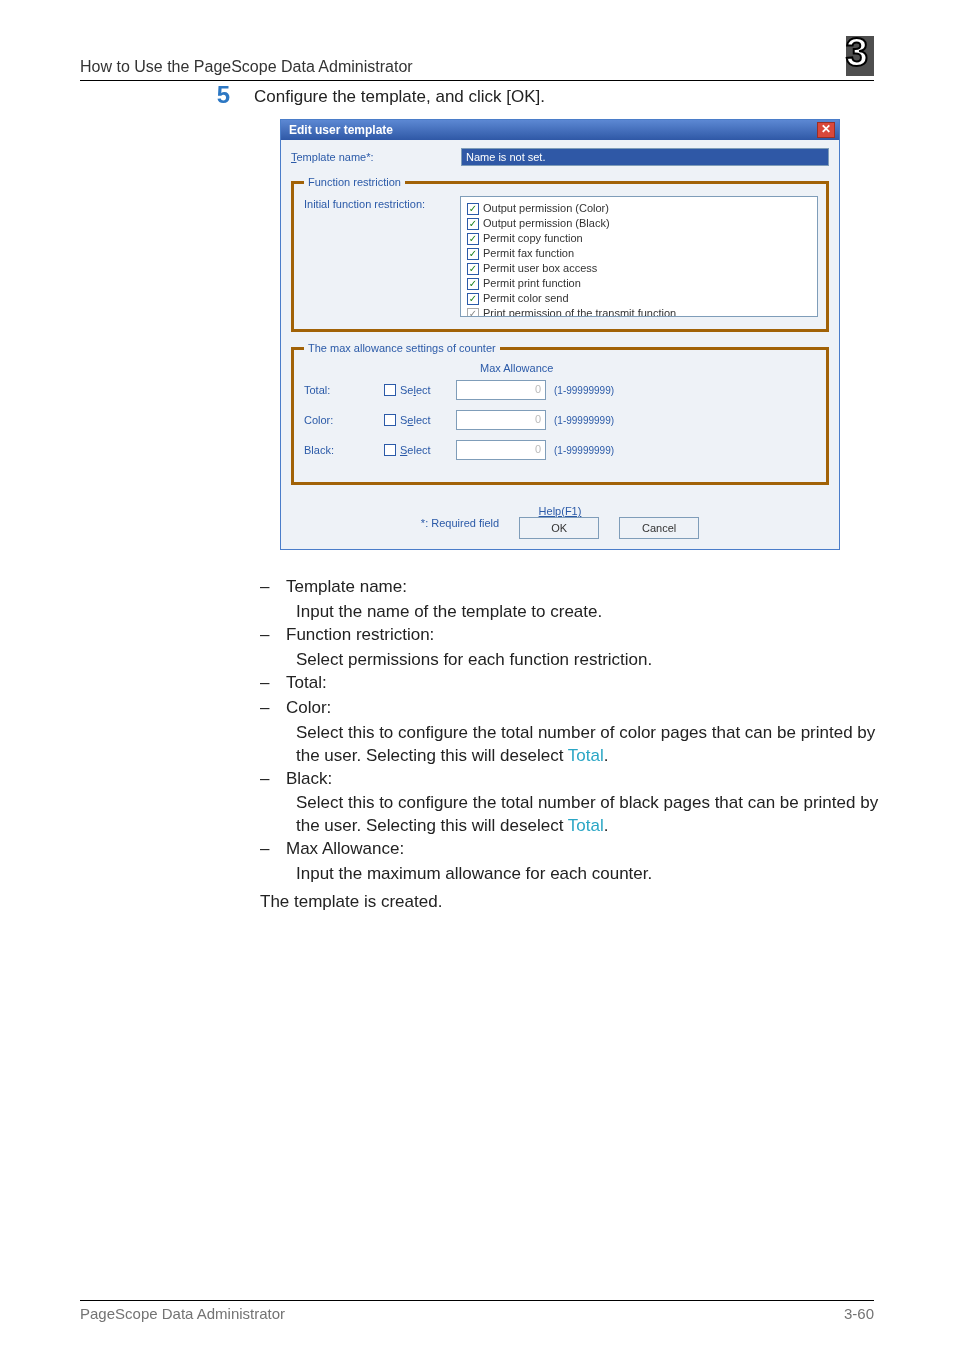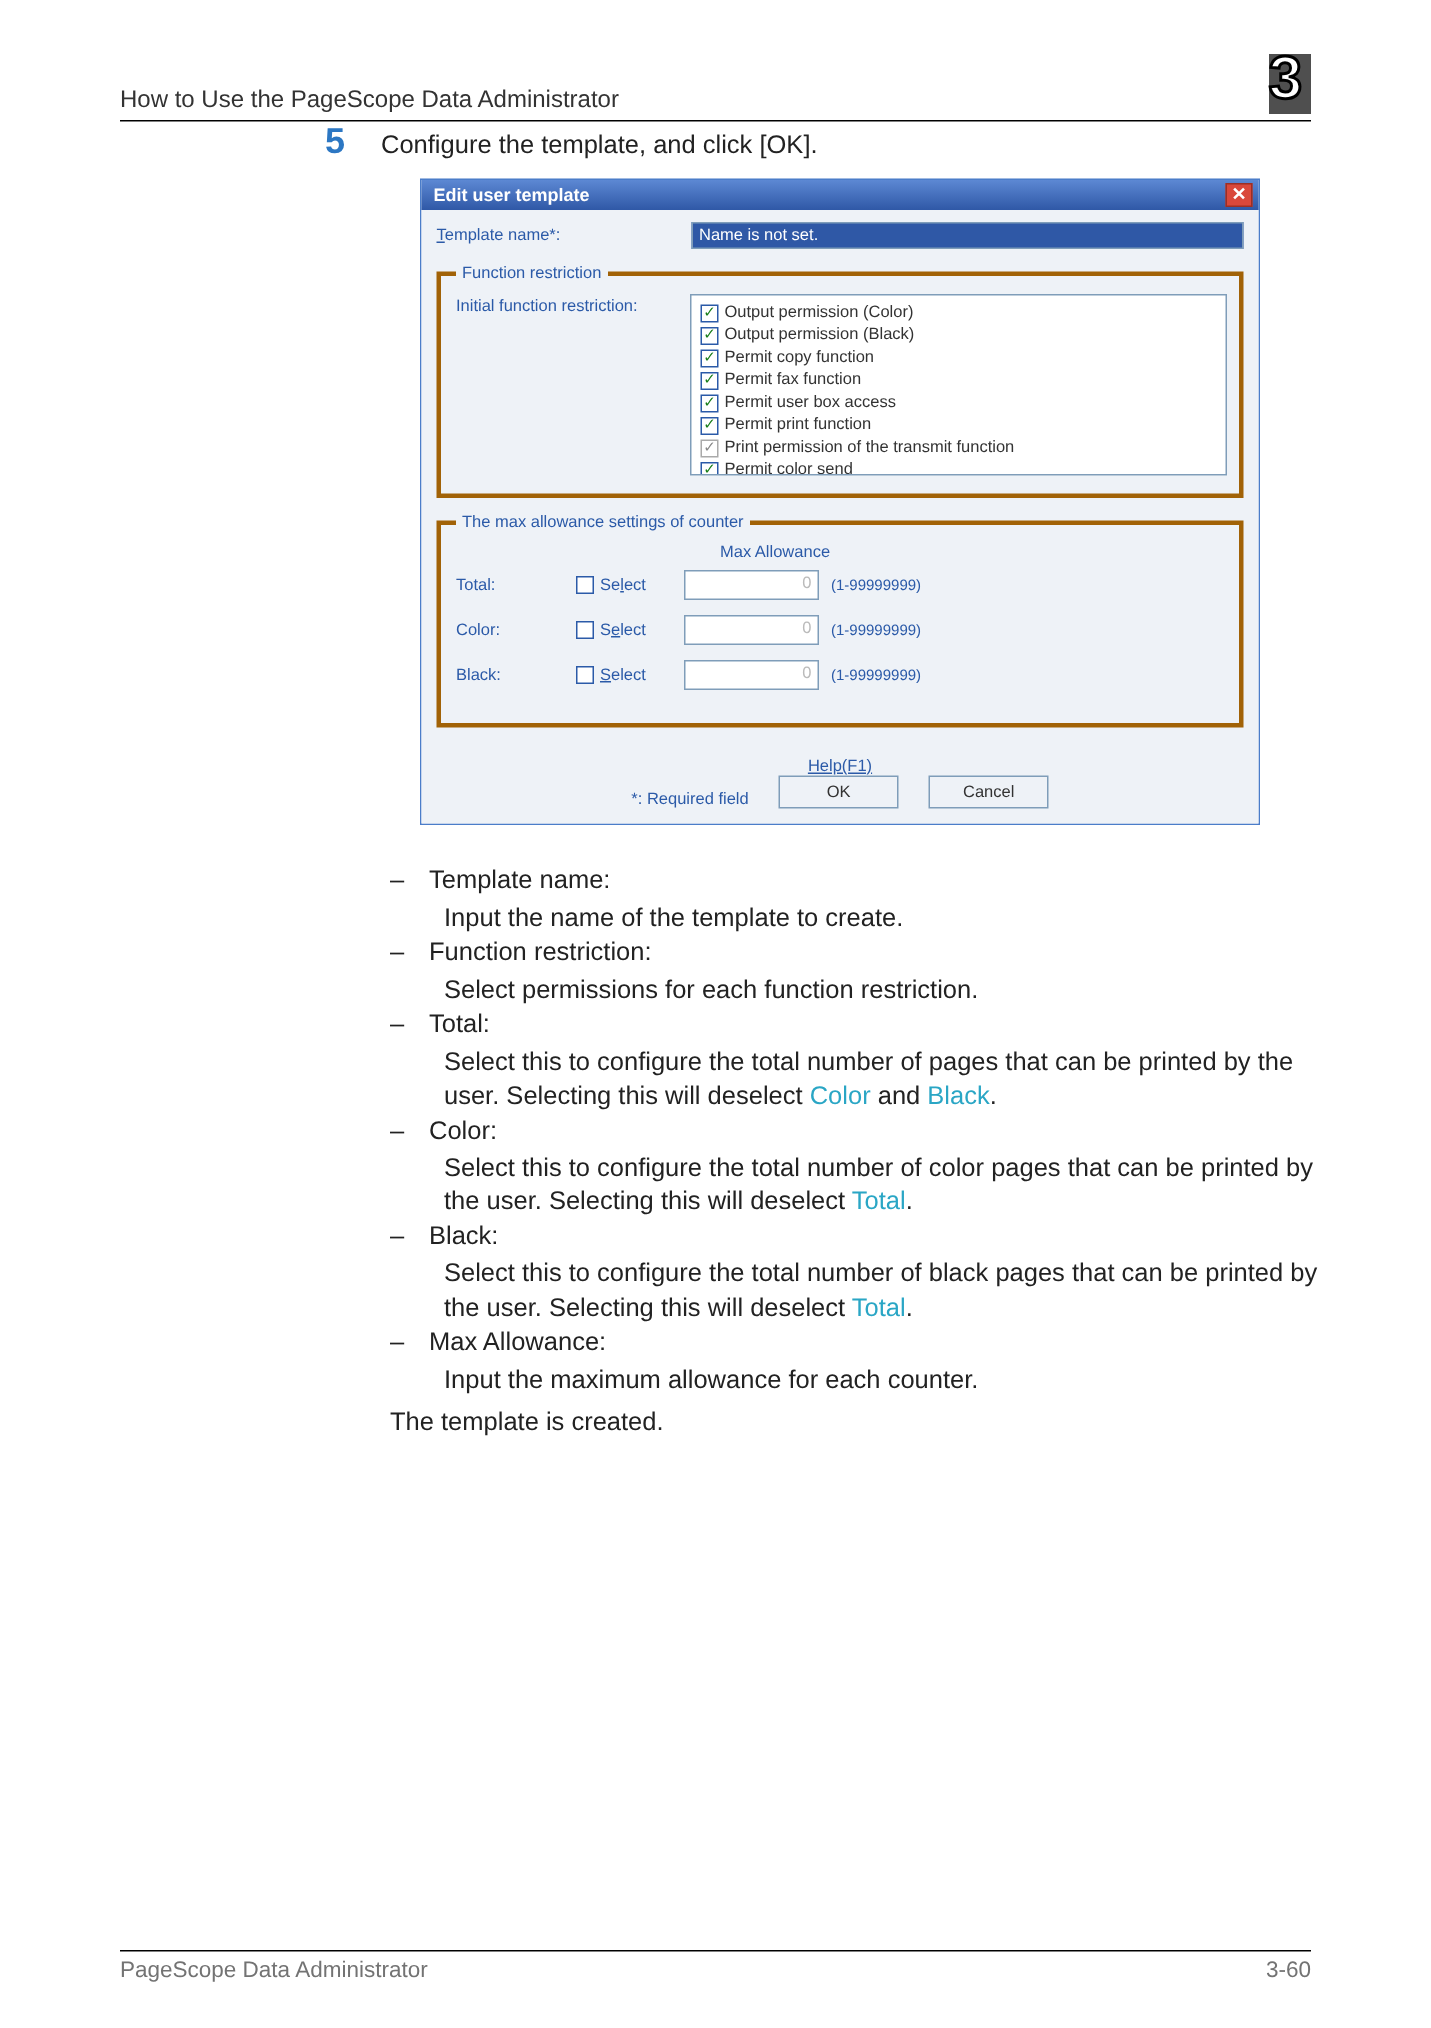--- a/index.html
+++ b/index.html
@@ -212,21 +212,21 @@
     padding-top: 10px;
     flex-direction: column;
   }
   .help-link {
     color: #2b5aa8;
     text-decoration: underline;
     font-size: 11px;
   }
   .foot-right {
     display: flex;
-    align-items: flex-end;
+    align-items: flex-start;
     gap: 20px;
   }
   .req-text {
     font-size: 11px;
     color: #2b5aa8;
   }
   .btn {
     width: 80px;
     height: 22px;
     border: 1px solid #7f9db9;
@@ -329,26 +329,26 @@
               </div>
             <div class="perm-item">
                 <span class="chk ticked"></span>
                 <span>Permit user box access</span>
               </div>
             <div class="perm-item">
                 <span class="chk ticked"></span>
                 <span>Permit print function</span>
               </div>
             <div class="perm-item">
+                <span class="chk ticked"></span>
+                <span>Permit color send</span>
+              </div>
+            <div class="perm-item">
                 <span class="chk grey ticked"></span>
                 <span>Print permission of the transmit function</span>
-              </div>
-            <div class="perm-item">
-                <span class="chk ticked"></span>
-                <span>Permit color send</span>
               </div>
           </div>
         </div>
       </fieldset>
 
       <fieldset>
         <legend>The max allowance settings of counter</legend>
         <div class="max-label">Max Allowance</div>
 
         <div class="alloc-row">
@@ -403,21 +403,20 @@
     <div class="bul">
         <span class="dash">–</span>
         <span>Function restriction:</span>
       </div>
     <div class="sub">Select permissions for each function restriction.</div>
 
     <div class="bul">
         <span class="dash">–</span>
         <span>Total:</span>
       </div>
-    <div class="sub"><span>Select this to configure the total number of pages that can be printed by the user. Selecting this will deselect </span><span class="accent-cyan">Color</span><span> and </span><span class="accent-cyan">Black</span><span>.</span></div>
 
     <div class="bul">
         <span class="dash">–</span>
         <span>Color:</span>
       </div>
     <div class="sub"><span>Select this to configure the total number of color pages that can be printed by the user. Selecting this will deselect </span><span class="accent-cyan">Total</span><span>.</span></div>
 
     <div class="bul">
         <span class="dash">–</span>
         <span>Black:</span>

